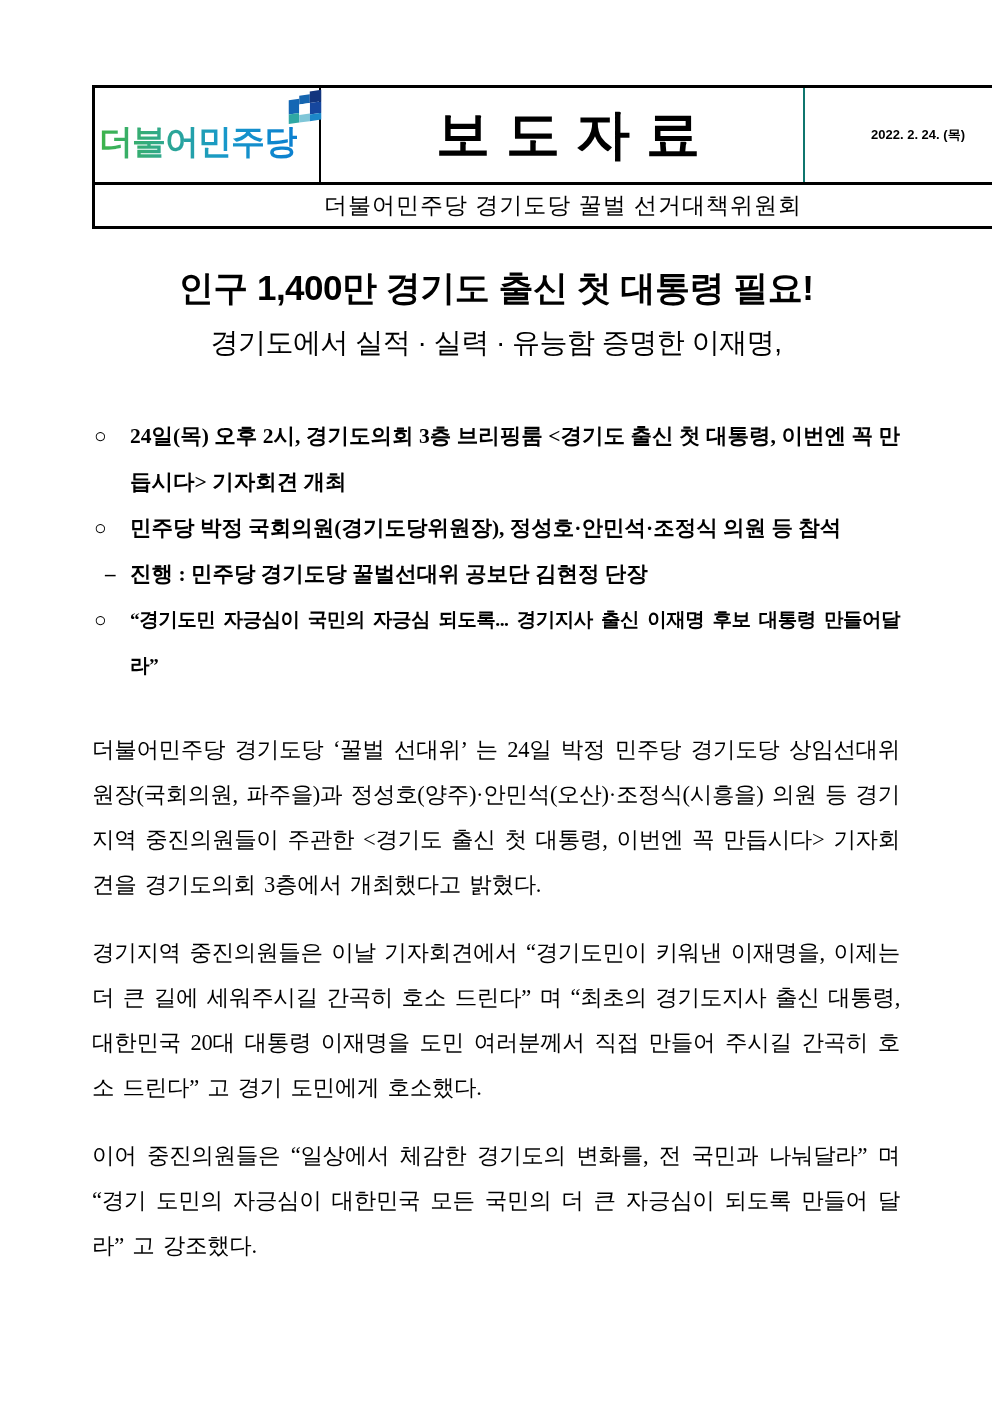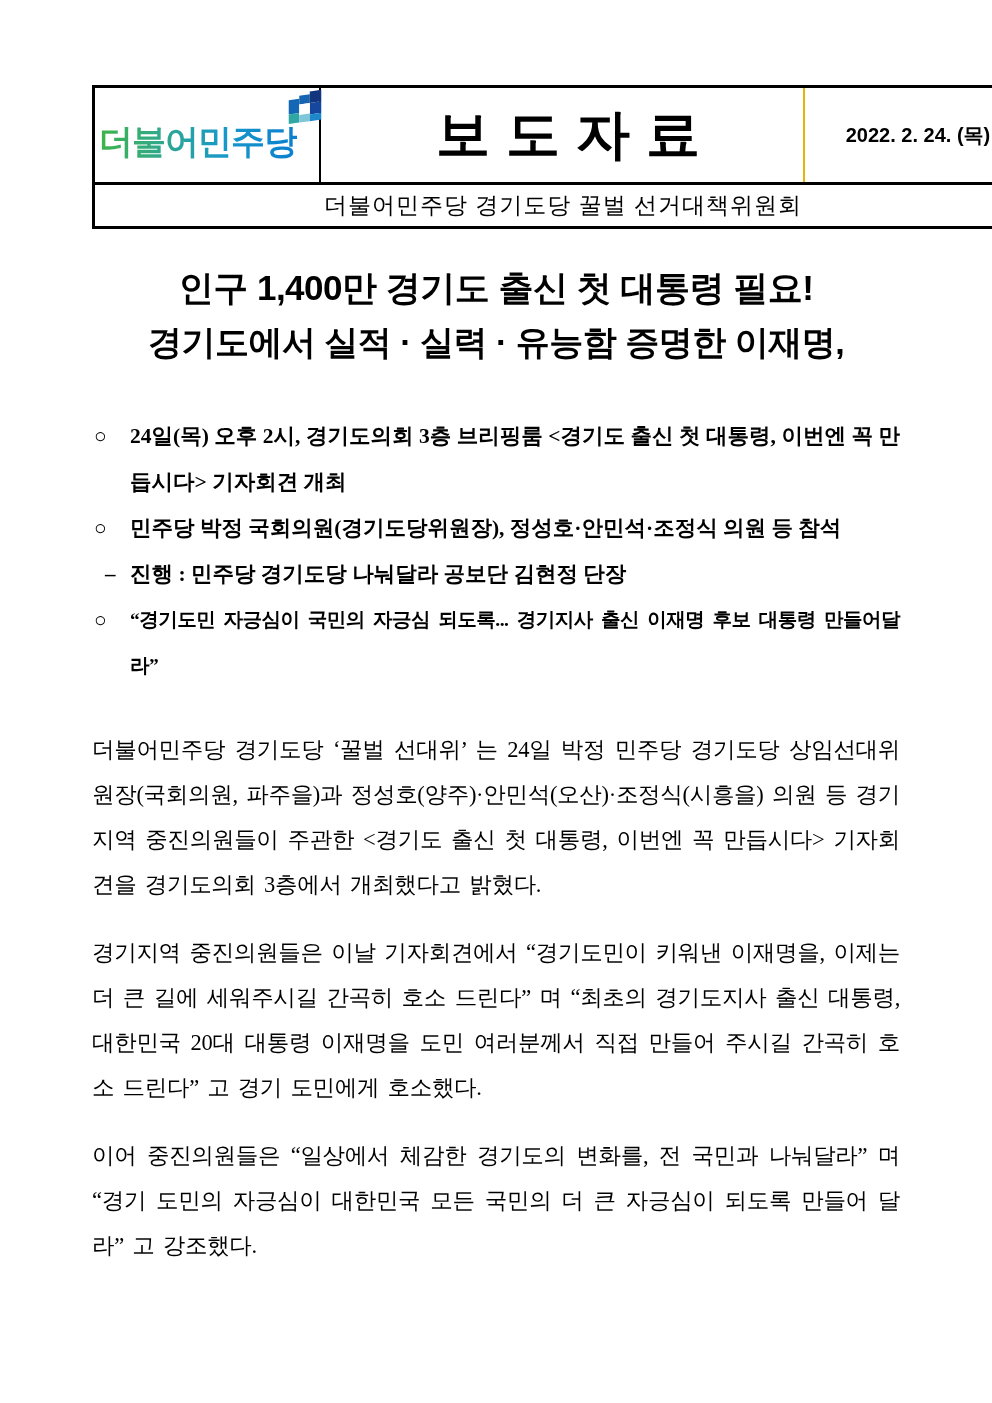--- a/index.html
+++ b/index.html
@@ -12,52 +12,52 @@
 
   
   .hdr-table {
     width: 942px; border: 3px solid #000;
     display: grid;
     grid-template-columns: 226px 1fr 226px;
     grid-template-rows: 94px 44px;
   }
   .hdr-cell { display: flex; align-items: center; justify-content: center; }
   .cell-logo { border-right: 2px solid #000; position: relative; }
-  .cell-title { border-right: 2px solid #eab308; margin-left: 12px; }
+  .cell-title { border-right: 2px solid #0f766e; margin-left: 12px; }
   .cell-date {}
   .cell-org { grid-column: 1 / 4; border-top: 3px solid #000; }
 
   .logo-wrap { position: relative; padding-right: 18px; margin-top: 14px; }
   .logo-text {
     font-family: "Liberation Sans", sans-serif;
     font-weight: 900; font-size: 34px; letter-spacing: -1px;
     background: linear-gradient(90deg, #3eb449 0%, #31a988 30%, #1899c9 62%, #0b7fd0 100%);
     -webkit-background-clip: text; background-clip: text;
     color: transparent;
   }
   .logo-flag { position: absolute; right: -8px; top: -34px; width: 36px; height: 44px; }
 
   .doc-type {
     font-family: "Liberation Sans", sans-serif;
     font-weight: 900; font-size: 54px; letter-spacing: 16px; text-indent: 16px;
     white-space: nowrap;
   }
   .hdr-date {
     font-family: "Liberation Sans", sans-serif;
-    font-weight: 700; font-size: 20px; letter-spacing: 0px; white-space: nowrap;
+    font-weight: 700; font-size: 13px; letter-spacing: 0px; white-space: nowrap;
   }
   .hdr-org {
     font-family: "Liberation Sans", sans-serif;
     font-weight: 400; font-size: 23px; letter-spacing: 1px; white-space: nowrap;
   }
 
   
   .title-block { margin-top: 36px; text-align: center; font-family: "Liberation Sans", sans-serif; }
   .main-title { font-size: 35px; font-weight: 900; letter-spacing: -0.5px; margin-bottom: 8px; }
-  .sub-title { font-size: 34px; font-weight: 700; line-height: 45px; letter-spacing: -0.5px; }
+  .sub-title { font-size: 28px; font-weight: 400; line-height: 45px; letter-spacing: -0.5px; }
 
   
   .bullets { margin-top: 48px; font-weight: 700; font-size: 21.5px; }
   .bullet {
     position: relative; padding-left: 38px; line-height: 46px;
     text-align: justify;
   }
   .bullet .marker { position: absolute; left: 2px; top: 0; font-weight: 400; font-size: 21px; }
   .bullet.dash { padding-left: 38px; }
   .bullet.dash .marker { left: 13px; font-weight: 700; }
@@ -116,21 +116,21 @@
         <span class="bullet-text">24일(목) 오후 2시, 경기도의회 3층 브리핑룸 &lt;경기도 출신 첫 대통령, 이번엔 꼭 만듭시다&gt; 기자회견 개최</span>
       </p>
 
       <p class="bullet">
         <span class="marker">○</span>
         <span class="bullet-text">민주당 박정 국회의원(경기도당위원장), 정성호·안민석·조정식 의원 등 참석</span>
       </p>
 
       <p class="bullet dash">
         <span class="marker">–</span>
-        <span class="bullet-text">진행 : 민주당 경기도당 나눠달라 공보단 김현정 단장</span>
+        <span class="bullet-text">진행 : 민주당 경기도당 꿀벌선대위 공보단 김현정 단장</span>
       </p>
 
       <p class="bullet quote">
         <span class="marker">○</span>
         <span class="bullet-text">“경기도민 자긍심이 국민의 자긍심 되도록... 경기지사 출신 이재명 후보 대통령 만들어달라”</span>
       </p>
     </div>
 
   <div class="bodytext">
 

